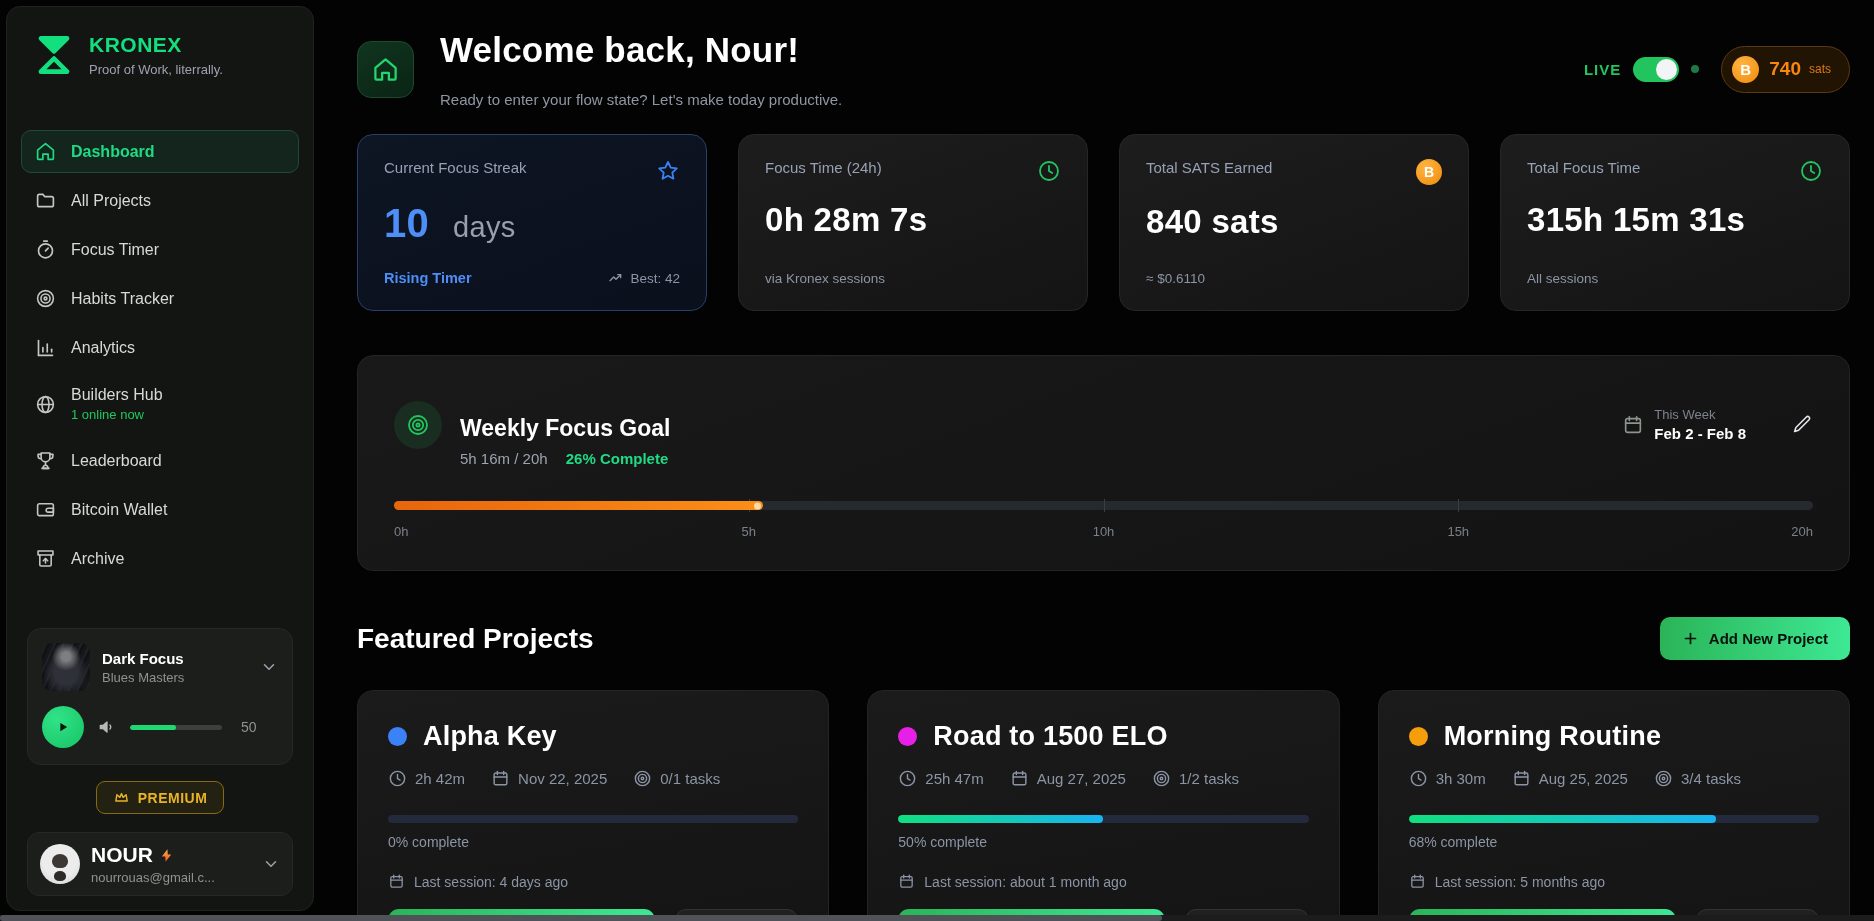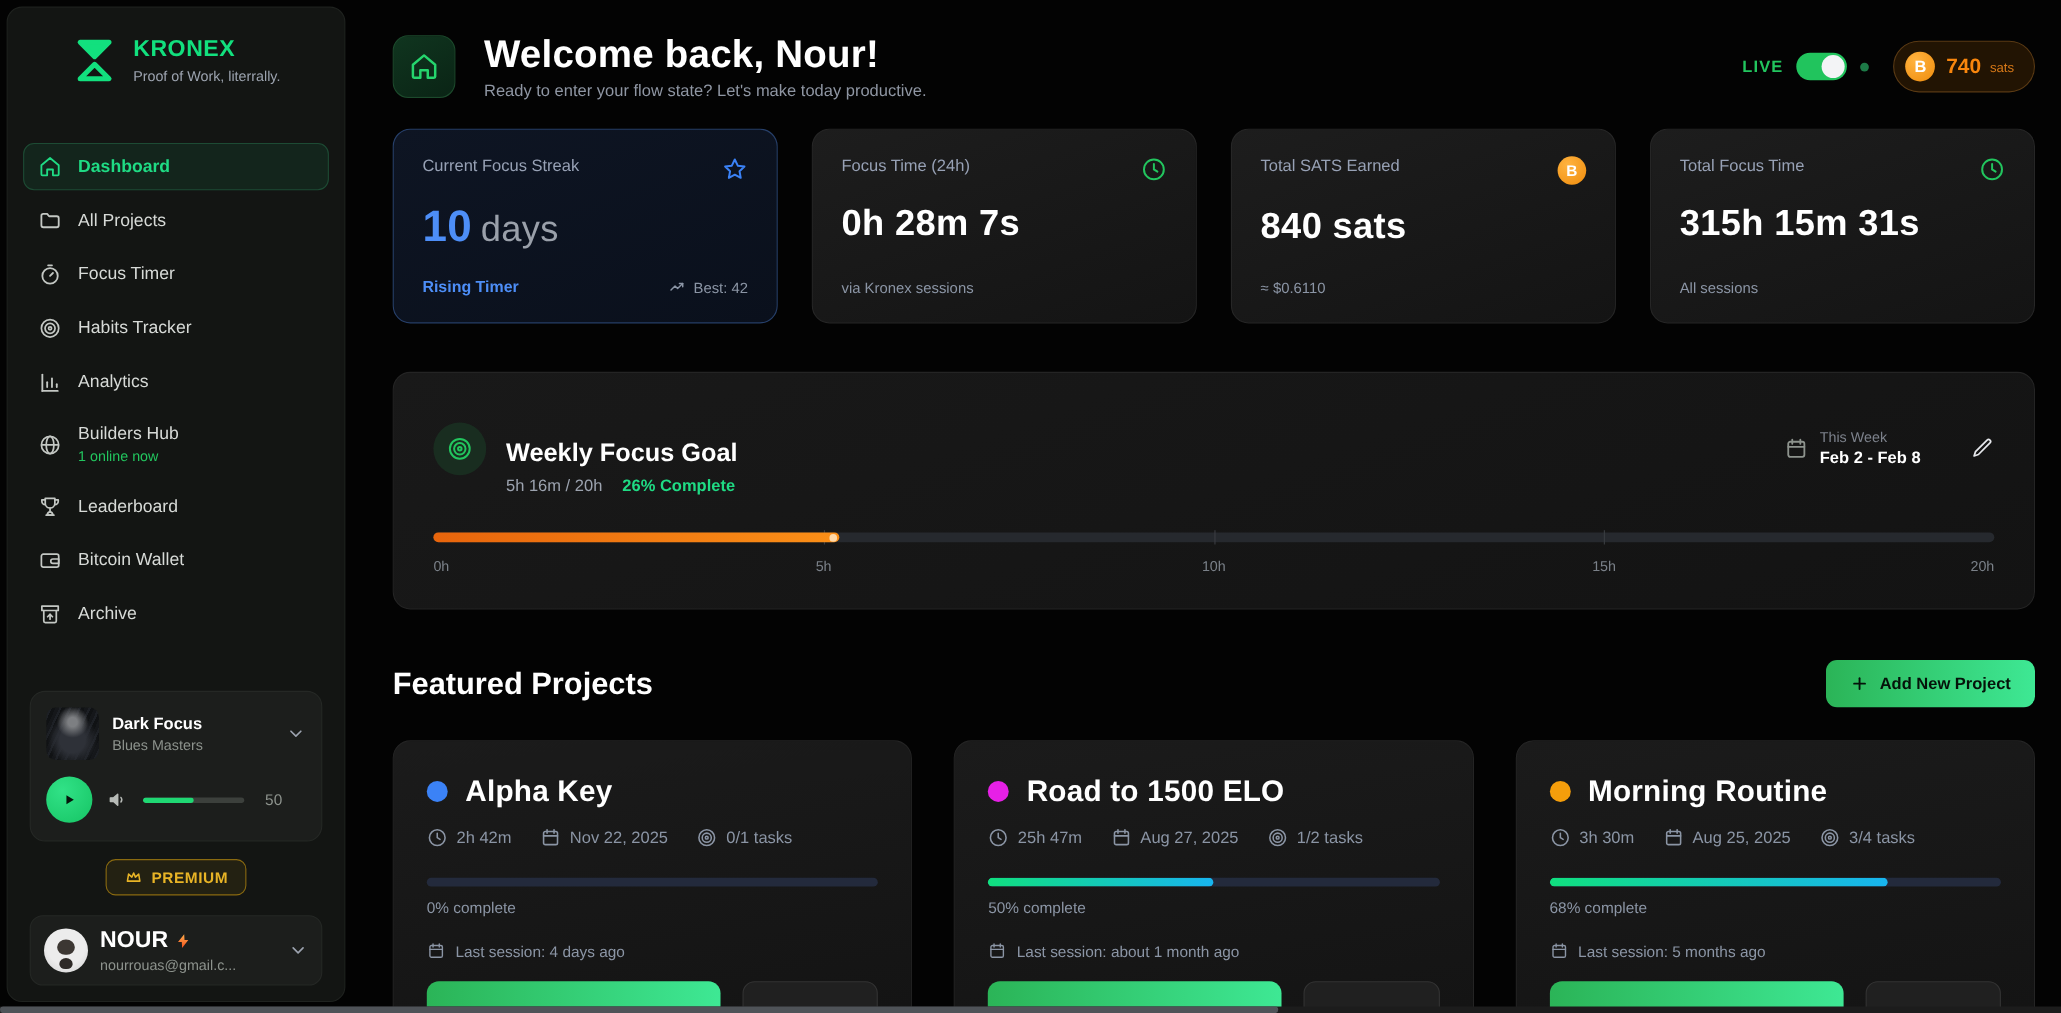--- a/index.html
+++ b/index.html
@@ -16,21 +16,21 @@
   
   .sidebar {
     position:absolute; left:6px; top:6px; bottom:10px; width:308px;
     background:#131513;
     border:1px solid #1f221f;
     border-radius:14px;
     display:flex; flex-direction:column;
     padding:26px 14px 14px 14px;
     z-index:2;
   }
-  .logo-row { display:flex; align-items:flex-start; gap:14px; padding:0 12px; margin-bottom:30px;justify-content:center; }
+  .logo-row { display:flex; align-items:flex-start; gap:14px; padding:0 12px; margin-bottom:30px; }
   .logo-text .brand { color:#12e07e; font-size:21px; font-weight:bold; letter-spacing:.5px; }
   .logo-text .tagline { color:#9ca3af; font-size:13px; margin-top:5px; }
 
   .nav { display:flex; flex-direction:column; gap:6px;margin-top:23px; }
   .nav-item {
     display:flex; align-items:center; gap:15px;
     padding:10px 13px; border-radius:10px; cursor:pointer;
     color:#d7dad7; font-size:16px; border:1px solid transparent;
   }
   .nav-item .nicon { color:#c3c7c3; width:21px; }
@@ -102,21 +102,21 @@
 
   .page-header { display:flex; align-items:center; justify-content:space-between; margin-bottom:26px; }
   .header-left { display:flex; align-items:center; gap:26px; }
   .home-tile {
     width:57px; height:57px; border-radius:14px;
     background:linear-gradient(150deg,#10351f,#0a2415);
     border:1px solid #1c4a2c;
     display:flex; align-items:center; justify-content:center; color:#25d56d;
   }
   .page-title { color:#fff; font-size:35px; font-weight:bold; letter-spacing:.2px; }
-  .page-subtitle { color:#8f96a3; font-size:15px; margin-top:4px; }
+  .page-subtitle { color:#8f96a3; font-size:15px; margin-top:21px; }
 
   .header-right { display:flex; align-items:center; gap:22px; }
   .live-group { display:flex; align-items:center; gap:12px; }
   .live-label { color:#22c55e; font-weight:bold; font-size:15px; letter-spacing:1px; }
   .toggle { width:46px; height:25px; border-radius:13px; background:#21c45d; position:relative; cursor:pointer; }
   .toggle-knob { position:absolute; right:2px; top:2px; width:21px; height:21px; border-radius:50%; background:#f3f4f6; }
   .live-dot { width:8px; height:8px; border-radius:50%; background:#1d7a47; }
   .sats-pill {
     display:flex; align-items:center; gap:10px;
     background:#221403; border:1px solid #5a3a14; border-radius:24px;
@@ -140,21 +140,21 @@
     display:flex; flex-direction:column;
   }
   .stat-card.blue {
     background:linear-gradient(160deg,#0e1523,#0a101c);
     border:1px solid #27406b;
   }
   .stat-top { display:flex; justify-content:space-between; align-items:flex-start; }
   .stat-label { color:#97a1b5; font-size:15px; }
   .stat-value { color:#fff; font-size:33px; font-weight:bold; margin-top:18px; letter-spacing:.3px; }
   .stat-value .big-blue { color:#4d8ef7; font-size:40px; }
-  .stat-value .suffix { color:#9aa0aa; font-size:33px; font-weight:normal; margin-left:8px;text-align:right; }
+  .stat-value .suffix { color:#9aa0aa; font-size:29px; font-weight:normal; margin-left:24px;text-align:right; }
   .stat-footer { margin-top:auto; display:flex; justify-content:space-between; align-items:center; color:#8b95a5; font-size:13.5px; }
   .foot-blue { color:#4d8ef7; font-weight:bold; font-size:14.5px; }
   .foot-right { display:flex; align-items:center; gap:6px; }
   .icon-green { color:#22c55e; }
   .icon-blue { color:#3b82f6; }
 
   
   .goal-card {
     border-radius:16px; padding:26px 36px 30px;
     background:linear-gradient(160deg,#191919,#131313);

